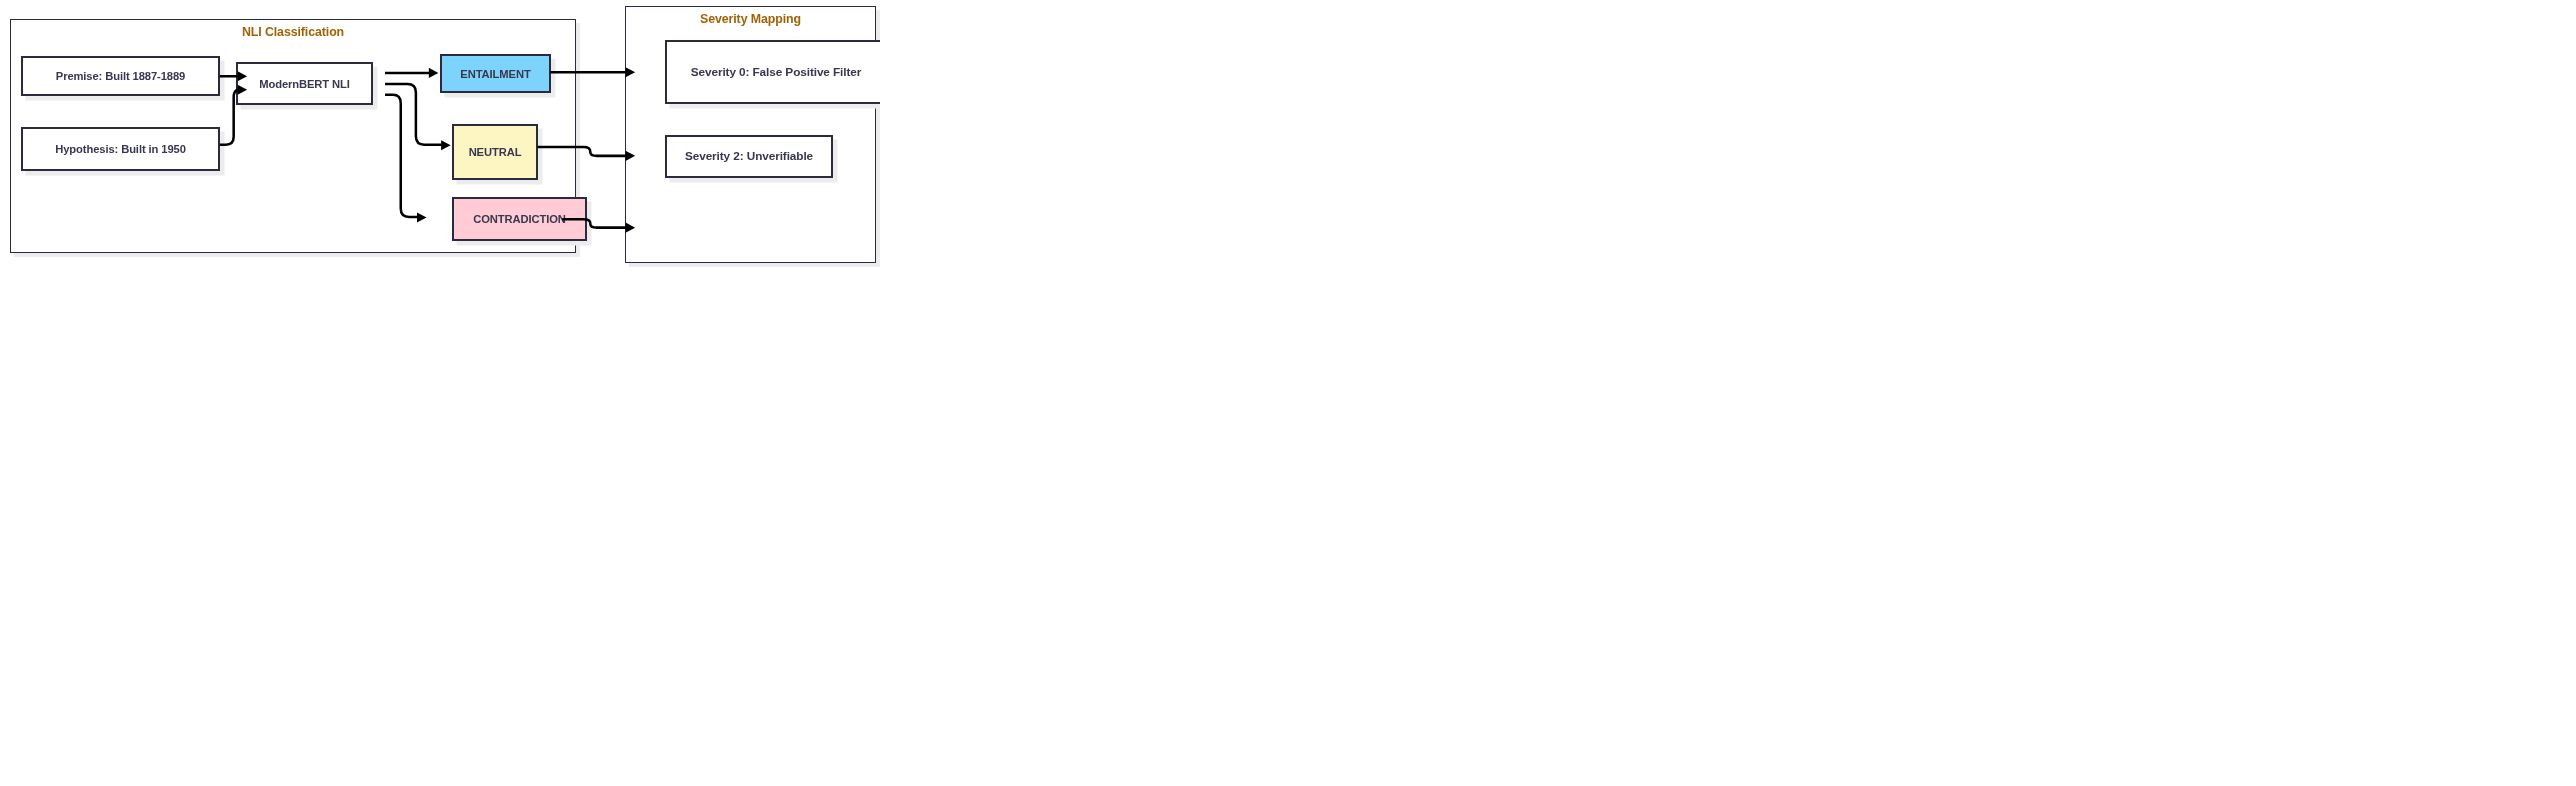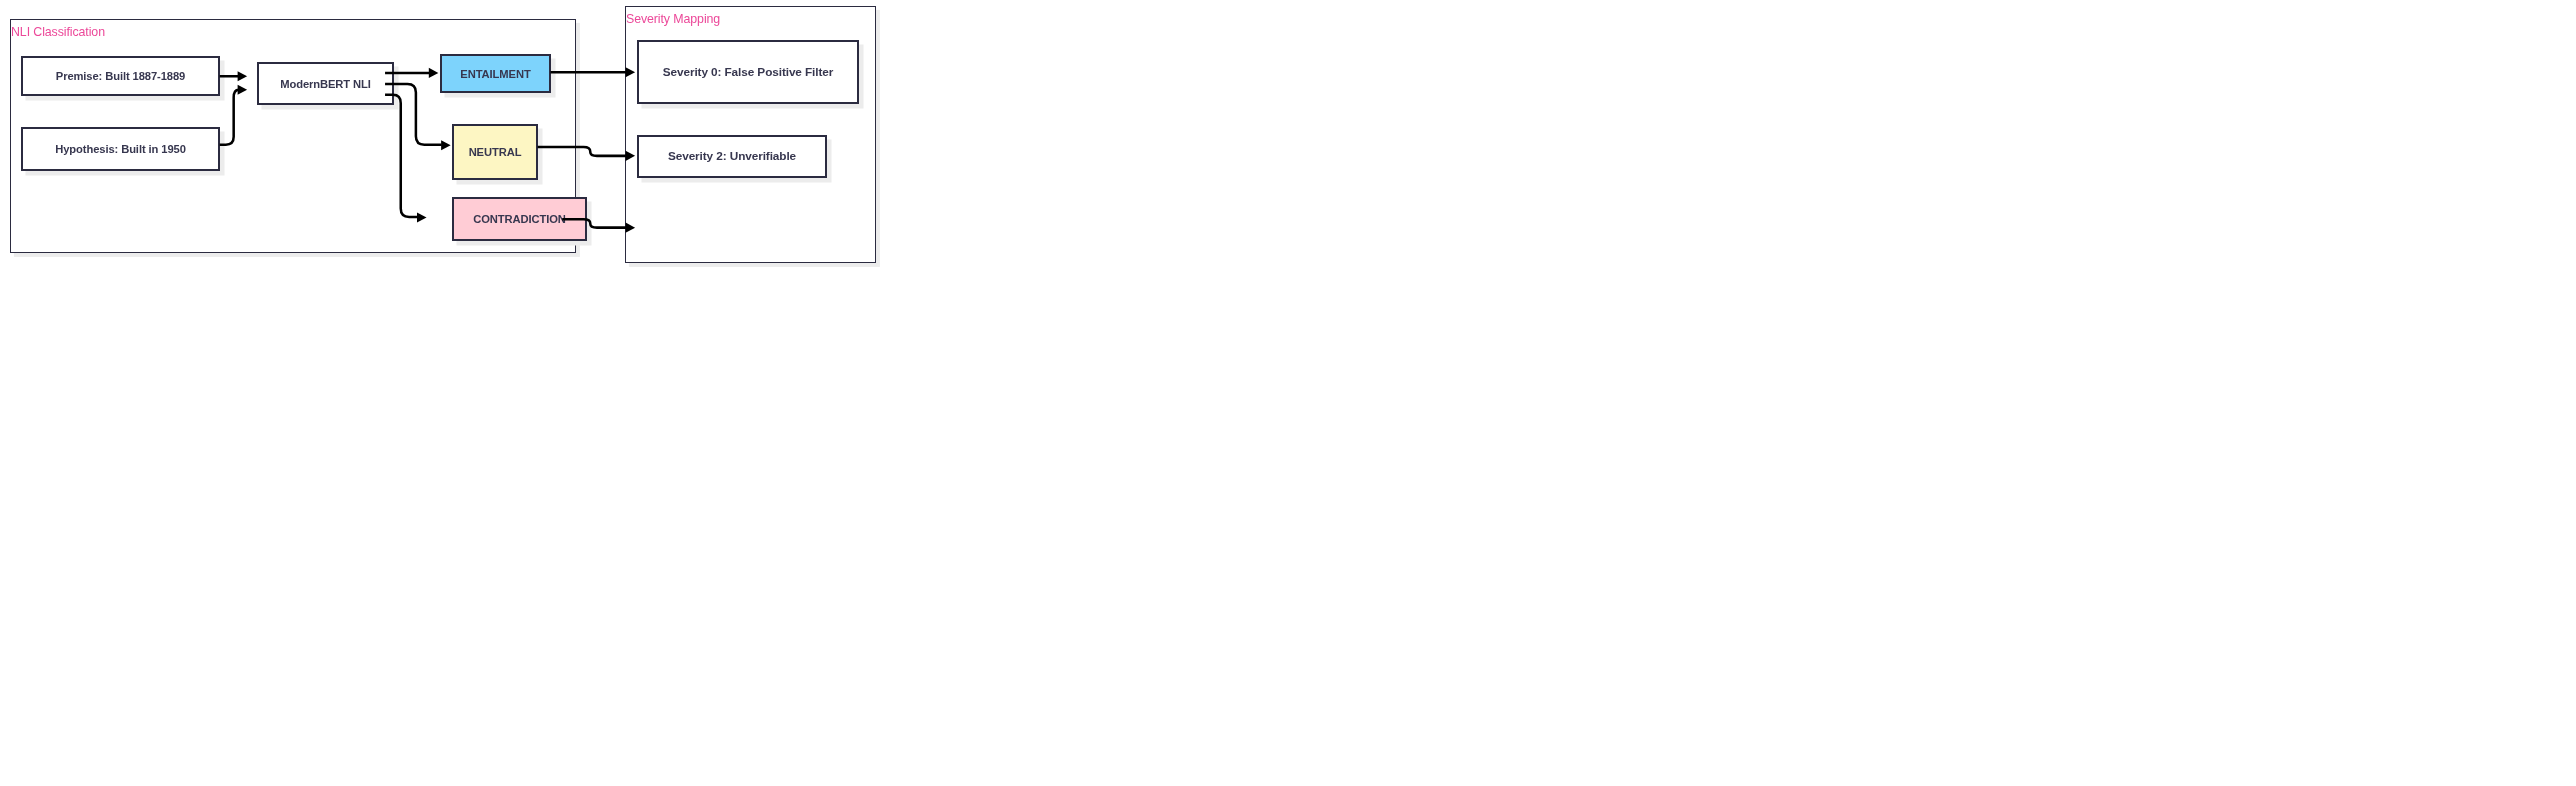--- a/index.html
+++ b/index.html
@@ -12,44 +12,44 @@
   }
   .container{
     position:absolute;
     border:1.7px solid #2b2b40;
     background:#ffffff;
     box-shadow:3.9px 3.9px 0 #ececec;
     z-index:1;
   }
   .container-title{
     width:100%;
-    text-align:left;
+    text-align:center;
     padding-top:5px;
     font-size:12.4px;
-    font-weight:400;
-    color:#ec4899;
+    font-weight:700;
+    color:#a16207;
     letter-spacing:-0.1px;
   }
   .node{
     position:absolute;
     border:2px solid #2b2b40;
     background:#ffffff;
     box-shadow:4.5px 4.5px 0 #ececec;
     display:flex;
     align-items:center;
     justify-content:center;
     text-align:center;
     font-size:11.2px;
     font-weight:600;
     color:#37374f;
     letter-spacing:-0.1px;
     z-index:2;
     box-sizing:border-box;
   }
-  .node.sev{font-size:11.8px;line-height:1.55;}
+  .node.sev{font-size:11.8px;line-height:1.55;margin-left:28px;}
   .sev0-label{display:inline-block;max-width:174px;}
   svg.edges{
     position:absolute;left:0;top:0;width:880px;height:268px;
     z-index:3;pointer-events:none;
   }
   svg.edges path{fill:none;stroke:#000000;stroke-width:4.5;}
   svg.edges polygon{fill:#000000;stroke:none;}
 </style>
 </head>
 <body>
@@ -65,41 +65,41 @@
   </div>
 
   <div class="node" style="left:21px;top:56px;width:199px;height:40px;">
     <span>Premise: Built 1887-1889</span>
   </div>
 
   <div class="node" style="left:21px;top:127px;width:199px;height:44px;">
     <span>Hypothesis: Built in 1950</span>
   </div>
 
-  <div class="node" style="left:257px;top:62px;width:137px;height:43px;">
+  <div class="node" style="left:236px;top:62px;width:137px;height:43px;">
     <span>ModernBERT NLI</span>
   </div>
 
   <div class="node" style="left: 440px; top: 54px; width: 111px; height: 39px; background-color: #7dd3fc;">
     <span>ENTAILMENT</span>
   </div>
 
   <div class="node" style="left: 452px; top: 124px; width: 86px; height: 56px; background-color: rgb(253, 246, 195);">
     <span>NEUTRAL</span>
   </div>
 
   <div class="node" style="left: 452px; top: 197px; width: 135px; height: 44px; background-color: rgb(255, 204, 213);">
     <span>CONTRADICTION</span>
   </div>
 
   <div class="node sev" style="left:637px;top:40px;width:222px;height:64px;">
     <span class="sev0-label">Severity 0: False Positive Filter</span>
   </div>
 
-  <div class="node sev" style="left:637px;top:135px;width:190px;height:43px;">
+  <div class="node sev" style="left:637px;top:135px;width:168px;height:43px;">
     <span>Severity 2: Unverifiable</span>
   </div>
 
 
   <svg class="edges" viewBox="0 0 1568 478">
 
     <g>
       <path d="M391 136 H424"></path>
       <polygon points="423,127 440,136 423,145"></polygon>
     </g>

